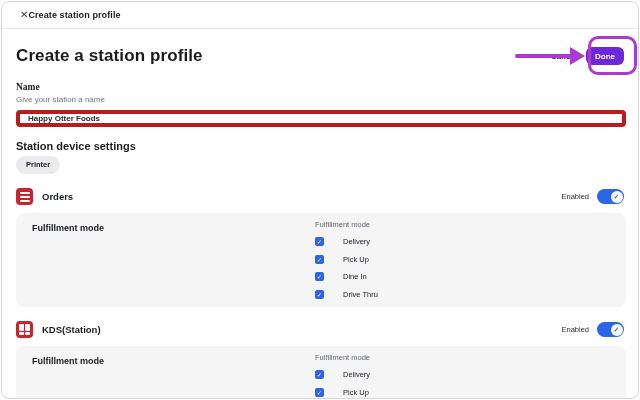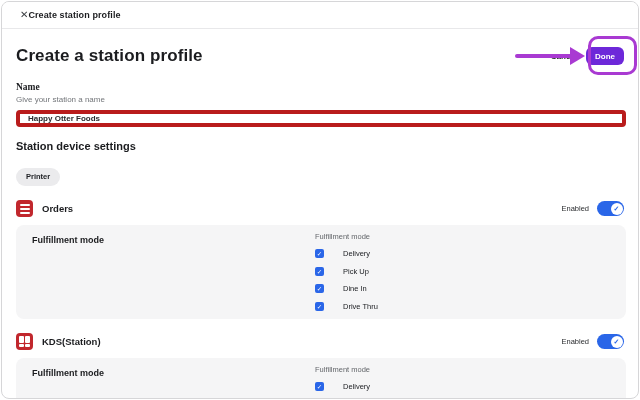--- a/index.html
+++ b/index.html
@@ -19,21 +19,21 @@
   h1 { font-size:17px; font-weight:700; letter-spacing:.1px; }
   .header-actions { margin-left:auto; display:flex; align-items:center; gap:9px; }
   .cancel-btn { font-size:8px; font-weight:600; color:#26282b; background:none; border:none; cursor:pointer; font-family:inherit; }
   .done-btn { font-size:8px; font-weight:600; color:#fff; background:#6d28d9; border:none; border-radius:6px; padding:4.5px 9px; cursor:pointer; font-family:inherit; }
   
   .name-label { font-size:9.5px; font-weight:700; margin-top:16px;font-family:Liberation Serif, serif; }
   .name-hint { font-size:8px; color:#73767a; margin-top:2.5px; }
   .name-input { display:block; width:610px; height:17px; margin-top:6px; border:4px solid #b91c1c; border-radius:4px; padding:0 8px; font-size:8px; color:#2a2c2f; font-family:inherit; background:#fff;font-weight:bold; }
   
   .dev-title { font-size:11px; font-weight:700; margin-top:13px; }
-  .tabs { display:flex; gap:6px; margin-top:16px; }
+  .tabs { display:flex; gap:6px; margin-top:4px; }
   .tab { font-size:7.5px; font-weight:600; padding:3.5px 9px; border-radius:9px; border:1px solid transparent; cursor:pointer; background:#ebebed; color:#202226; font-family:inherit; }
   .tab.selected { background:#fcfdff; color:#2a66e8; border-color:#a6c0f3; }
   
   .section-head { display:flex; align-items:center; margin-top:13px; height:20px; }
   .app-icon { width:17px; height:17px; border-radius:4px; background:#c1272d; position:relative; flex:0 0 auto; }
   .app-icon.bars::before { content:""; position:absolute; left:3.5px; top:3.5px; width:10px; height:2px; background:#fff; border-radius:1px; box-shadow:0 4px 0 #fff, 0 8px 0 #fff; }
   .app-icon.grid::before { content:""; position:absolute; left:3px; top:3px; width:5px; height:6.5px; background:#fff; border-radius:1px; box-shadow:6px 0 0 #fff; }
   .app-icon.grid::after { content:""; position:absolute; left:3px; top:11px; width:5px; height:3px; background:#fff; border-radius:1px; box-shadow:6px 0 0 #fff; }
   .section-title { font-size:9.5px; font-weight:700; margin-left:9px; }
   .enabled-label { margin-left:auto; font-size:7.5px; color:#2a2c2f; }

